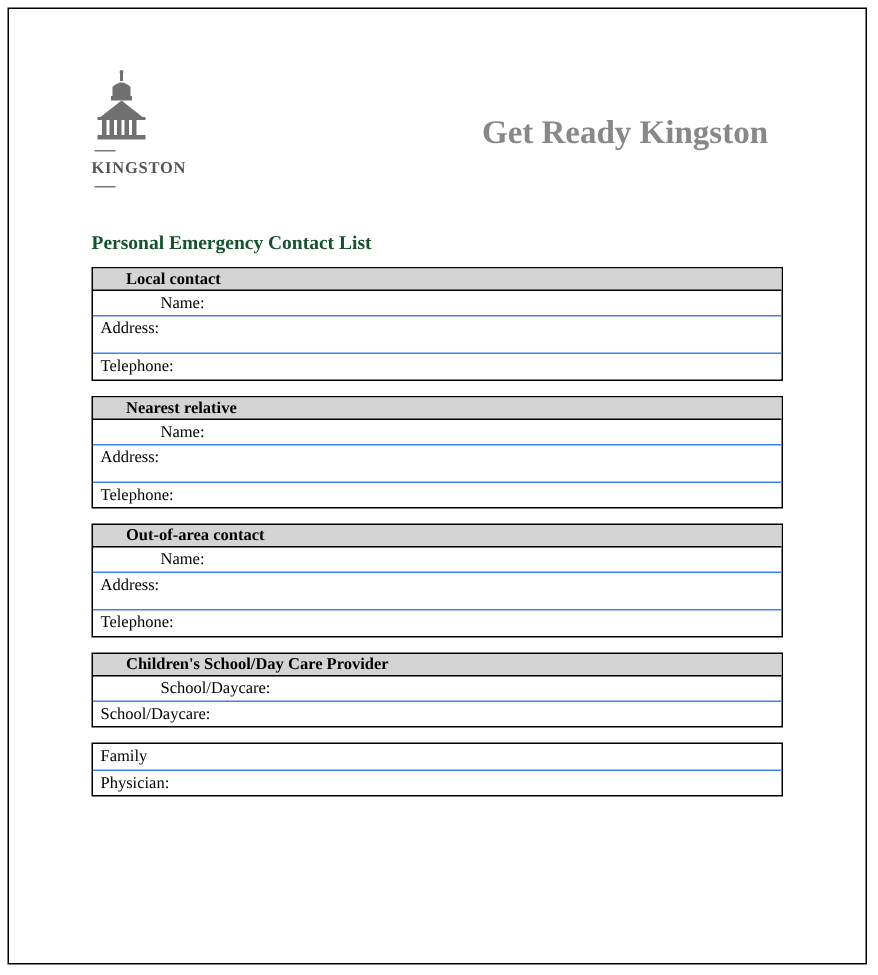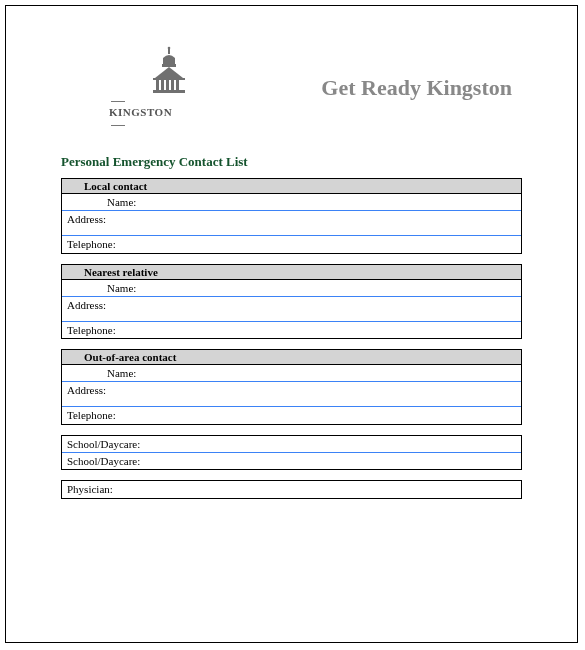--- a/index.html
+++ b/index.html
@@ -21,23 +21,22 @@
     }
     .header-row {
       display: flex;
       align-items: center;
       justify-content: space-between;
       margin-bottom: 24px;
     }
     .logo-block {
       display: flex;
       flex-direction: column;
-      align-items: flex-end;
+      align-items: flex-start;
       width: 80px;
-      margin-left: 48px;
     }
     .logo-icon {
       width: 40px;
       height: 50px;
       display: flex;
       align-items: center;
       justify-content: center;
     }
     .logo-text {
       font-family: Georgia, "Times New Roman", serif;
@@ -143,21 +142,23 @@
         <div class="section-row tall">Address:</div>
         <div class="section-row">Telephone:</div>
       </div>
       <div class="section">
         <div class="section-header">Out-of-area contact</div>
         <div class="section-row">Name:</div>
         <div class="section-row tall">Address:</div>
         <div class="section-row">Telephone:</div>
       </div>
       <div class="section">
+        <div class="section-header">Children's School/Day Care Provider</div>
         <div class="section-row">School/Daycare:</div>
         <div class="section-row">School/Daycare:</div>
       </div>
       <div class="section">
+        <div class="section-row">Family</div>
         <div class="section-row">Physician:</div>
       </div>
     </div>
 
 </div>
 
 </body></html>

